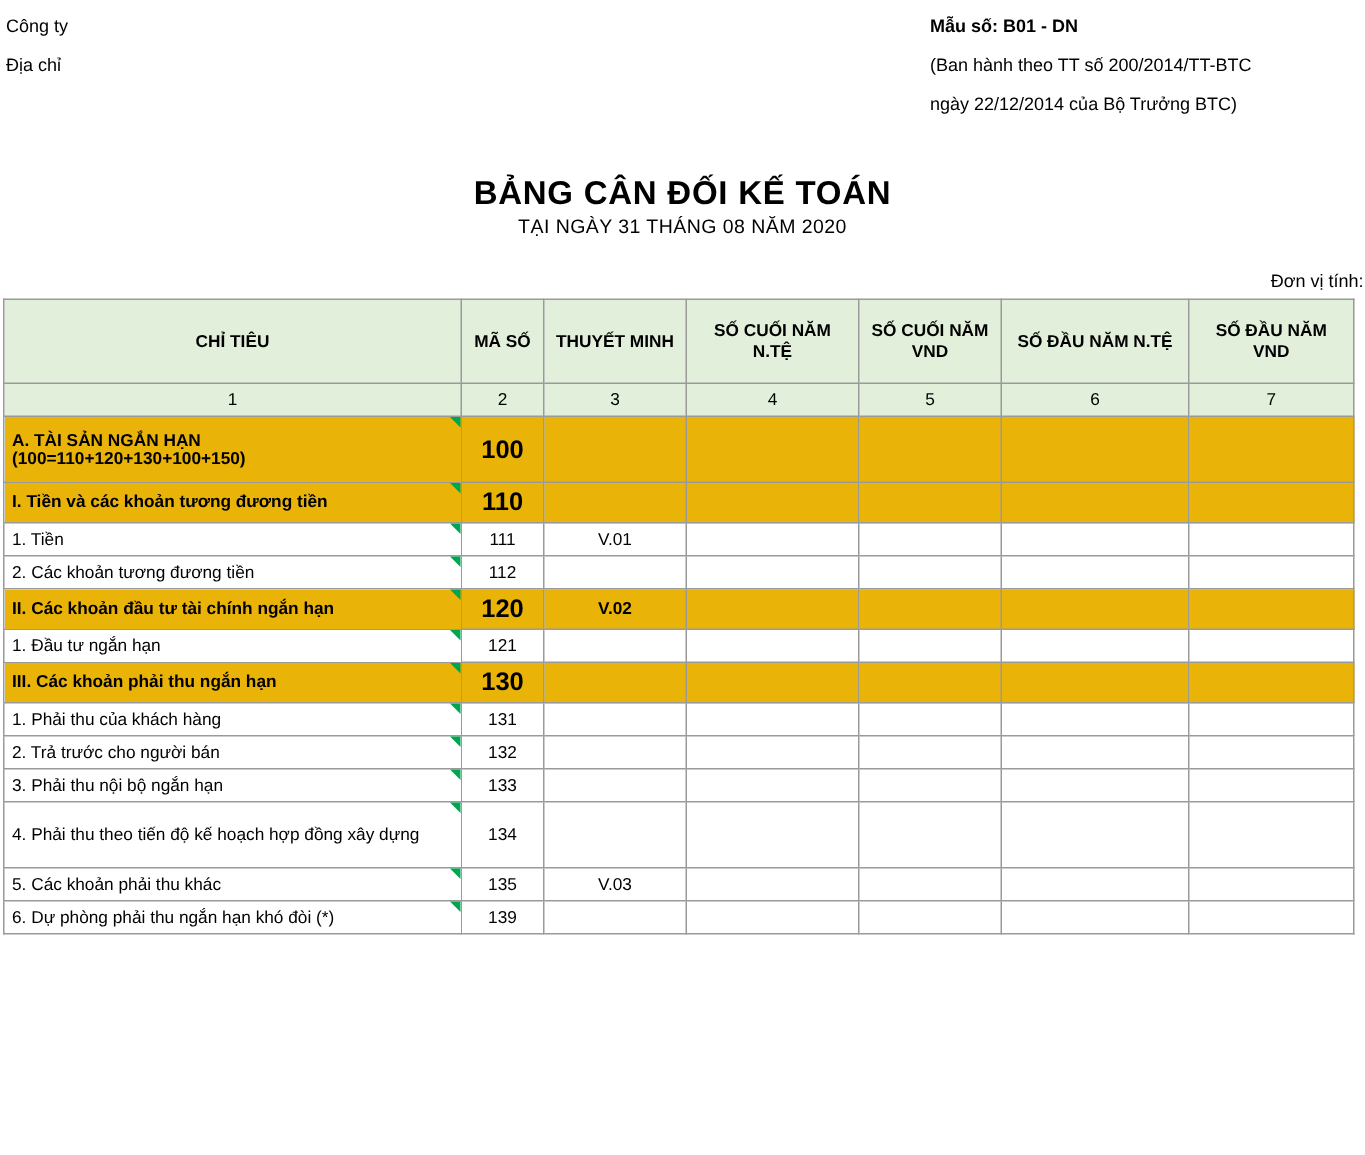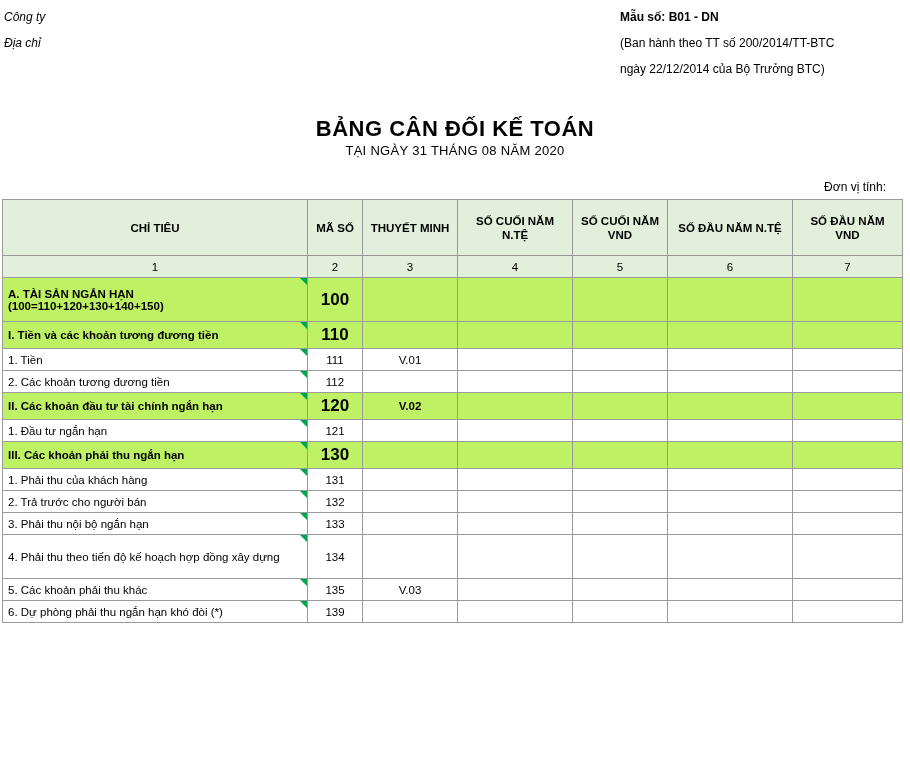--- a/index.html
+++ b/index.html
@@ -30,21 +30,20 @@
   }
   .hdr-left {
     position: absolute;
     left: 4px;
     top: 4px;
     width: 300px;
   }
   .hdr-left div {
     line-height: 26px;
     font-size: 12px;
-    font-style: italic;
   }
   .hdr-right {
     position: absolute;
     left: 620px;
     top: 4px;
     width: 290px;
   }
   .hdr-right div {
     line-height: 26px;
     font-size: 12px;
@@ -64,21 +63,21 @@
   .subtitle {
     text-align: center;
     font-size: 13px;
     margin-top: 1px;
     letter-spacing: 0.3px;
   }
   .unit {
     text-align: right;
     font-size: 12px;
     margin-top: 22px;
-    padding-right: 24px;
+    padding-right: 1px;
   }
 
   
   table.bs {
     border-collapse: collapse;
     width: 900px;
     margin-top: 5px;
     margin-left: 2px;
     table-layout: fixed;
   }
@@ -124,21 +123,21 @@
     font-size: 12px;
   }
   td.note {
     text-align: center;
   }
   td.val {
     text-align: right;
   }
 
   tr.grp td {
-    background: #bef264;
+    background: #eab308;
     font-weight: bold;
   }
   tr.grp td.code {
     font-weight: bold;
     font-size: 17px;
   }
   tr.sub td {
     background: #ffffff;
   }
   tr.tall td {
@@ -202,21 +201,21 @@
         <td>4</td>
         <td>5</td>
         <td>6</td>
         <td>7</td>
       </tr>
     </thead>
     <tbody id="bs-body">
         <tr class="grp tall">
           <td class="ind">
             <div>A. TÀI SẢN NGẮN HẠN</div>
-            <div>(100=110+120+130+140+150)</div>
+            <div>(100=110+120+130+100+150)</div>
           </td>
           <td class="code">100</td>
           <td class="note"></td>
           <td class="val"></td>
           <td class="val"></td>
           <td class="val"></td>
           <td class="val"></td>
         </tr>
         <tr class="grp">
           <td class="ind">I. Tiền và các khoản tương đương tiền</td>

